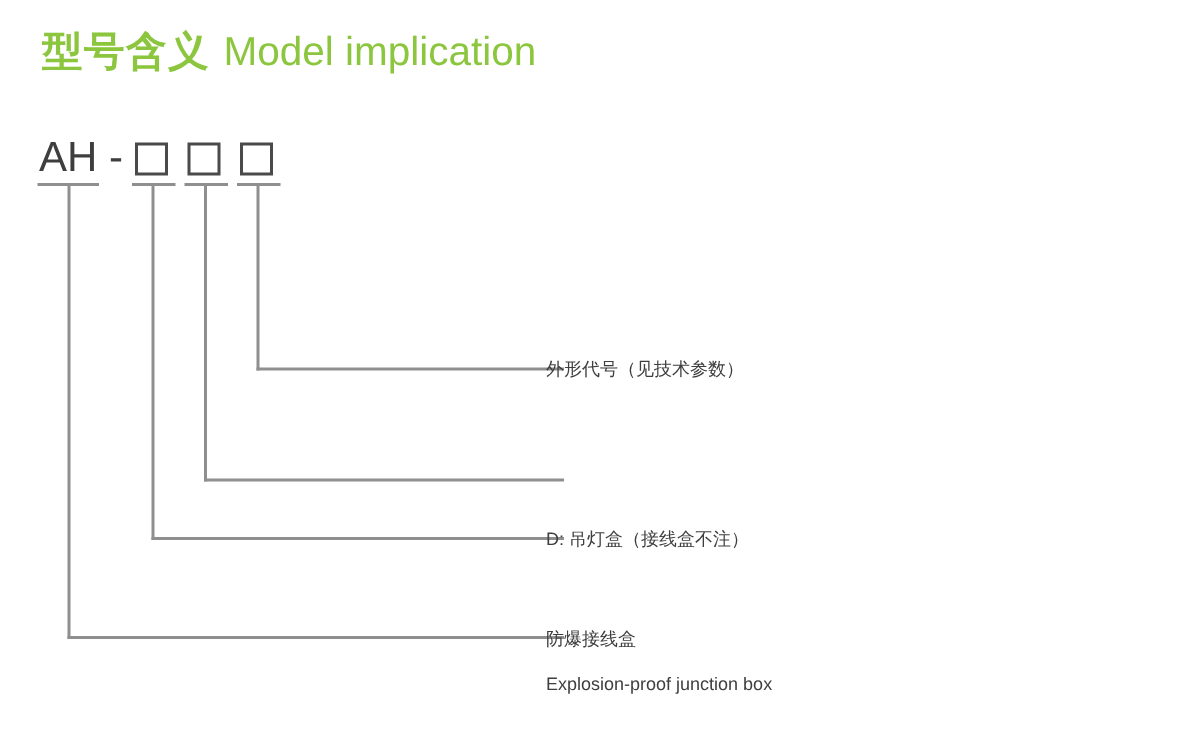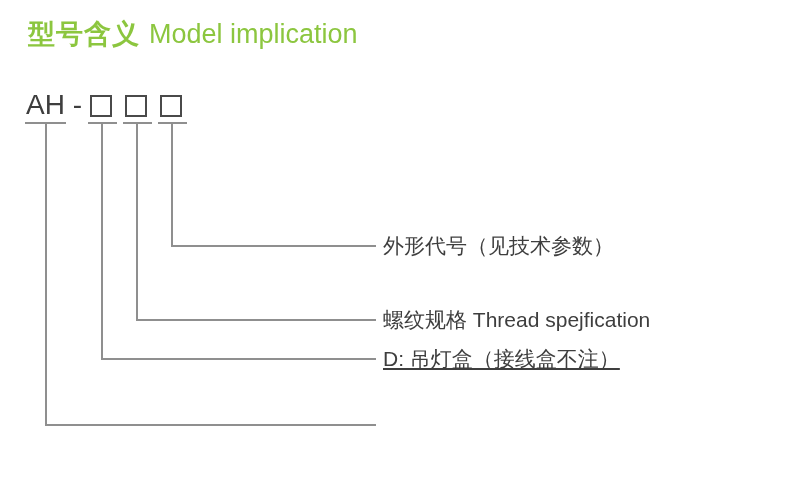--- a/index.html
+++ b/index.html
@@ -72,30 +72,30 @@
   .h-prefix { left: 45px;  top: 424px; width: 331px; }
   .v-box1   { left: 101px; top: 124px; height: 236px; }
   .h-box1   { left: 101px; top: 358px; width: 275px; }
   .v-box2   { left: 136px; top: 124px; height: 197px; }
   .h-box2   { left: 136px; top: 319px; width: 240px; }
   .v-box3   { left: 171px; top: 124px; height: 123px; }
   .h-box3   { left: 171px; top: 245px; width: 205px; }
 
   .label {
     position: absolute;
-    left: 383px;
-    font-size: 21px;
+    left: 364px;
+    font-size: 12px;
     line-height: 30px;
     color: var(--text);
     white-space: nowrap;
   }
   .label span { display: block; }
   .label-1 { top: 231px; }
   .label-2 { top: 305px; }
-  .label-3 { top: 344px; text-decoration: underline; }
+  .label-3 { top: 344px; }
   .label-4 { top: 411px; }
 </style>
 </head>
 <body>
 
 <div class="page">
 
   <h1 class="title"><span class="title-zh">型号含义</span><span class="title-en">Model implication</span></h1>
 
   <div class="model-prefix">AH -</div>
@@ -115,22 +115,23 @@
   <div class="hline h-box1"></div>
   <div class="vline v-box2"></div>
   <div class="hline h-box2"></div>
   <div class="vline v-box3"></div>
   <div class="hline h-box3"></div>
 
   <div class="label label-1">
     <span>外形代号（见技术参数）</span>
   </div>
 
-  <div class="label label-2">
-    <span>螺纹规格 Thread spejfication</span>
-  </div>
 
   <div class="label label-3">
     <span>D: 吊灯盒（接线盒不注）</span>
   </div>
 
+  <div class="label label-4">
+    <span>防爆接线盒</span>
+    <span>Explosion-proof junction box</span>
+  </div>
 
 </div>
 
 </body></html>

